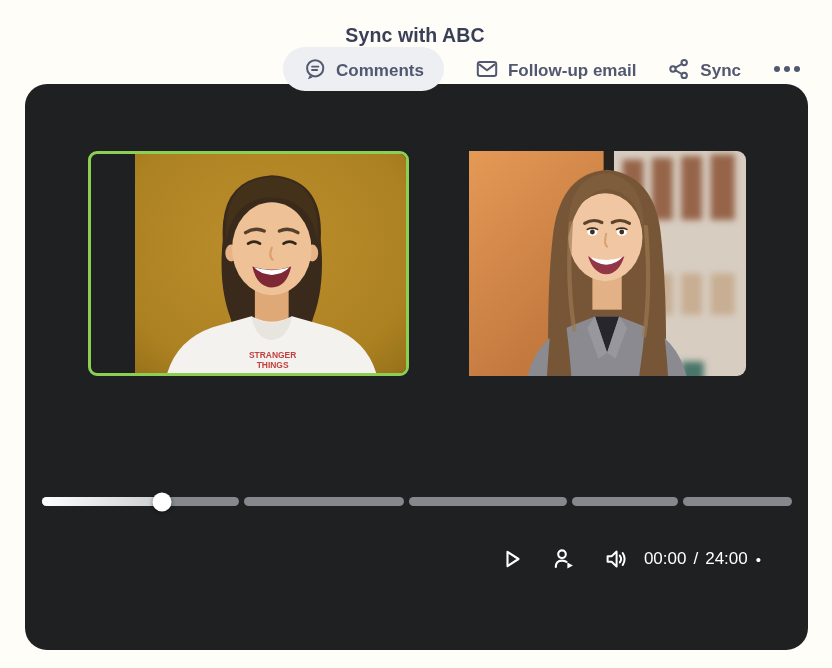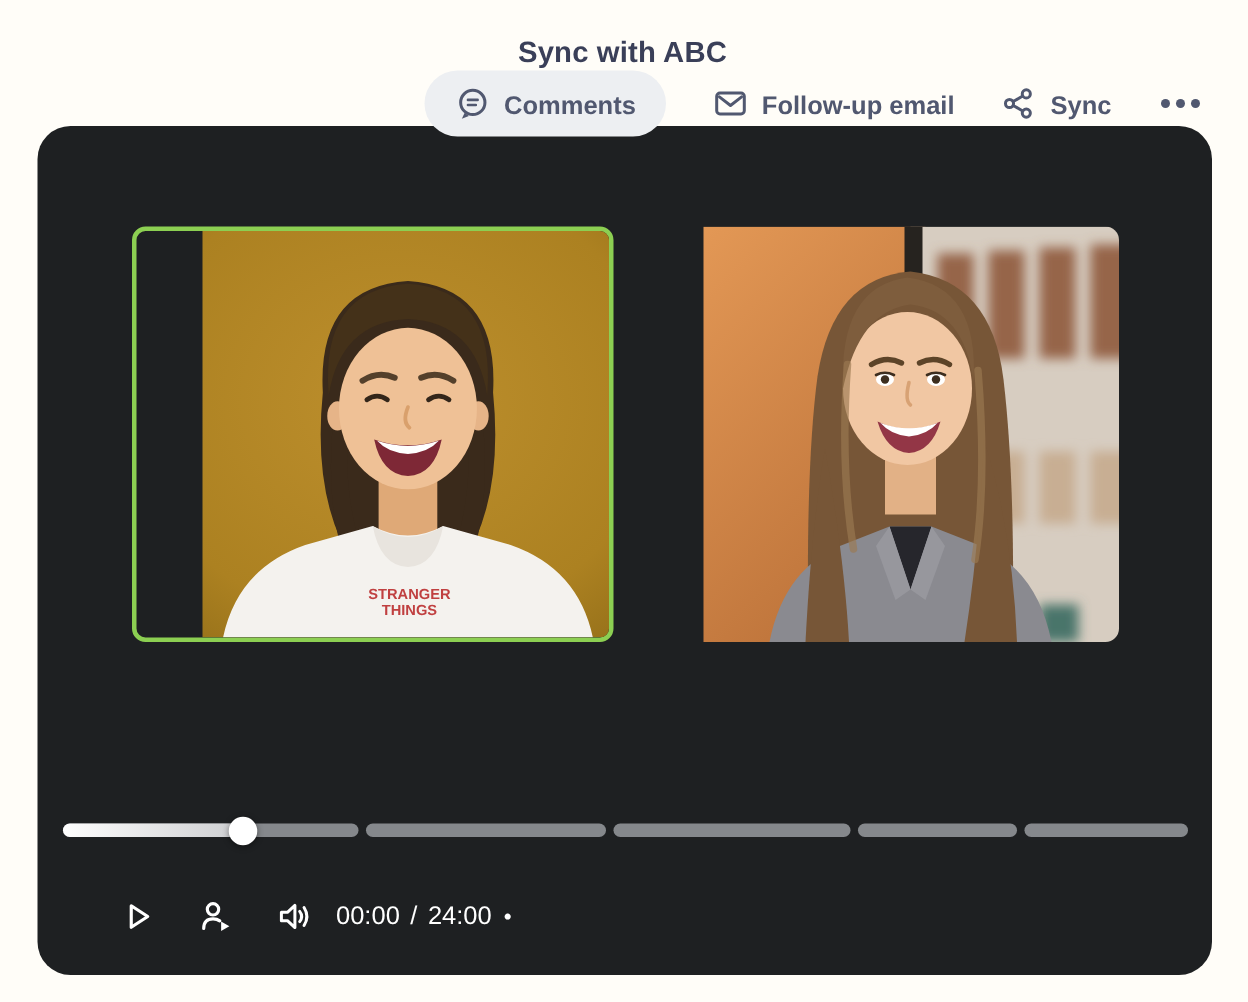--- a/index.html
+++ b/index.html
@@ -42,21 +42,21 @@
   
   .player {
     margin:30px 24px 0 25px;
     width:783px; height:566px;
     background: var(--panel-background, #1e2022);
     border-radius:22px;
     display:flex; flex-direction:column;
   }
   .tiles { margin-top:67px; display:flex; justify-content:center; gap:16px; }
   .tile {
-    width:321px; height:277px; border-radius:9px; overflow:hidden; position:relative;padding-left:44px;
+    width:321px; height:225px; border-radius:9px; overflow:hidden; position:relative;padding-left:44px;
   }
   .tile.active { border:3px solid var(--active-border, #8ccf52); }
   .tile svg { width:100%; height:100%; display:block; }
 
   
   .progress {
     margin:121px 16px 0 17px; height:9px;
     display:flex; gap:5px; align-items:stretch;
   }
   .seg {
@@ -73,20 +73,21 @@
     background: var(--thumb-color, #ffffff); border-radius:50%;
     transform: translate(-50%, -50%);
     box-shadow: 0 1px 4px rgba(0,0,0,.45);
   }
 
   
   .controls {
     margin:37px 46px 0 55px; height:32px;
     display:flex; align-items:center;
     color: var(--control-icon, #fff);
+    justify-content: flex-end;
   }
   .ctrl { display:flex; align-items:center; justify-content:center; width:24px; height:26px; color:#fff; }
   .ctrl + .ctrl { margin-left:28px; }
   .time {
     margin-left:16px; display:flex; align-items:center; gap:7px;
     color:#fff; font-size:17px; white-space:nowrap;
   }
   .time .bullet { font-size:15px; margin:0 1px; }
   .right-cluster { margin-left:auto; display:flex; align-items:center; gap:29px; }
   .speed-btn { color:#fff; font-size:16.5px; font-weight:600; letter-spacing:.3px; }

